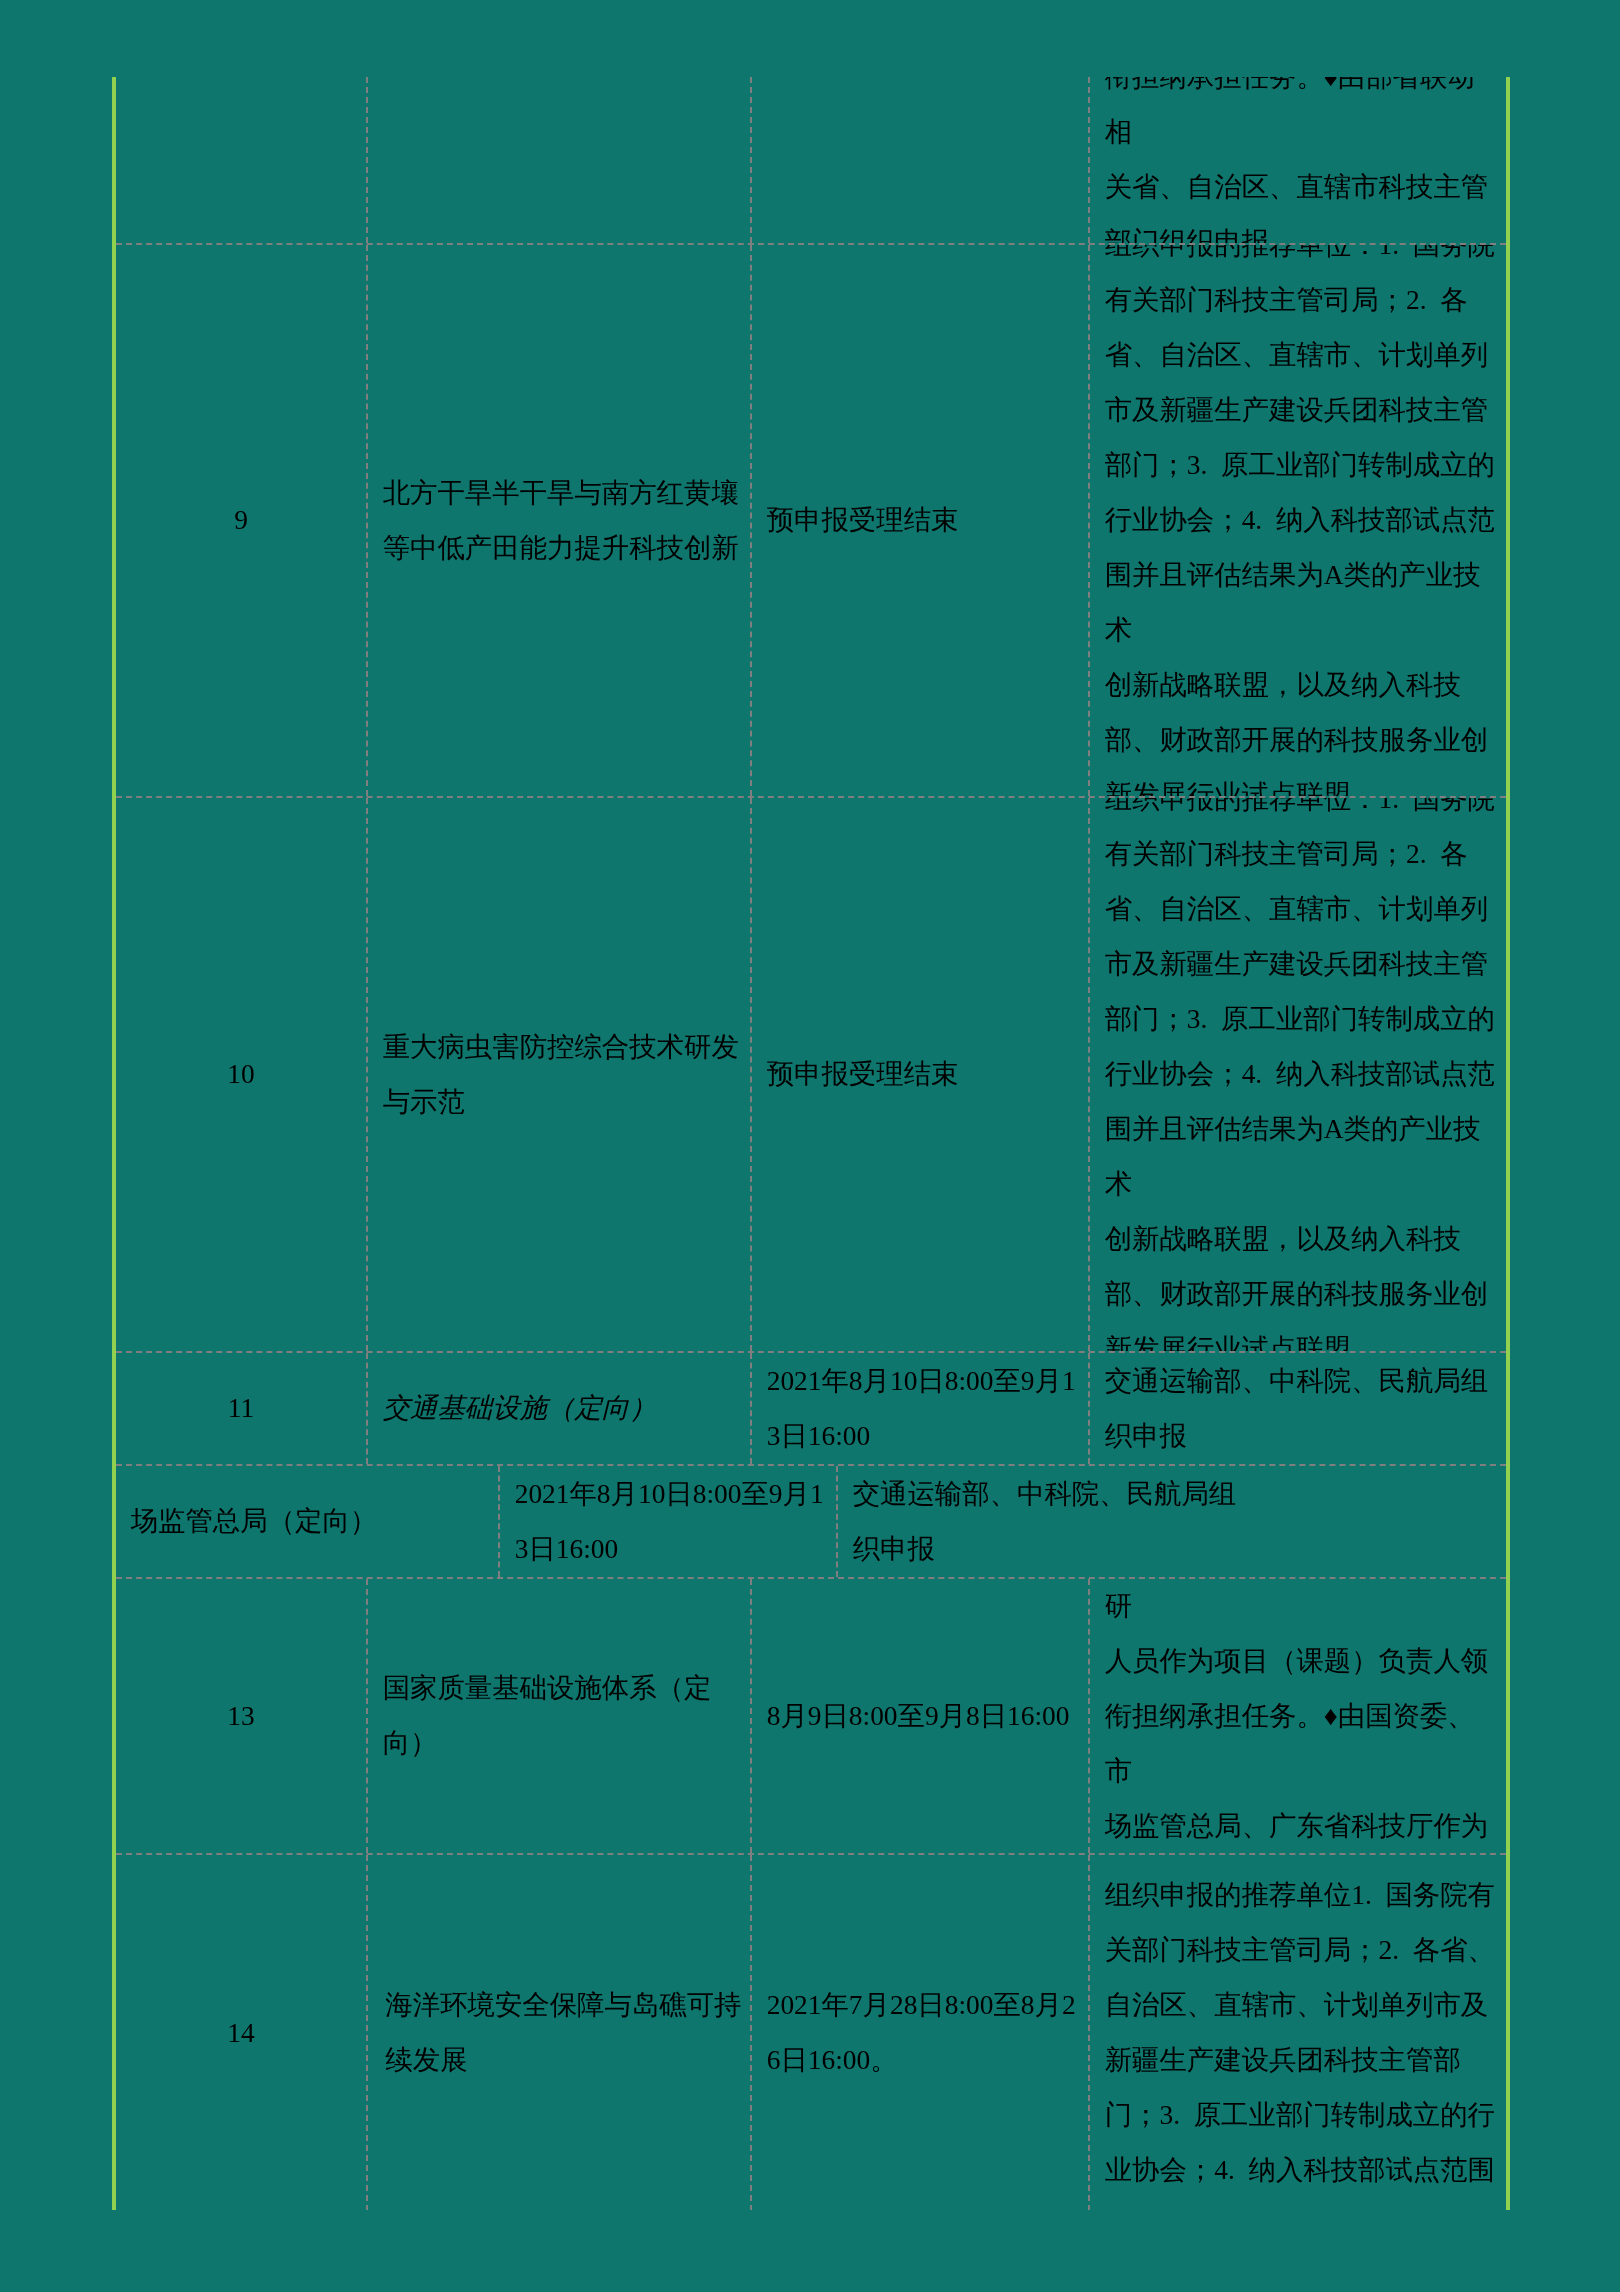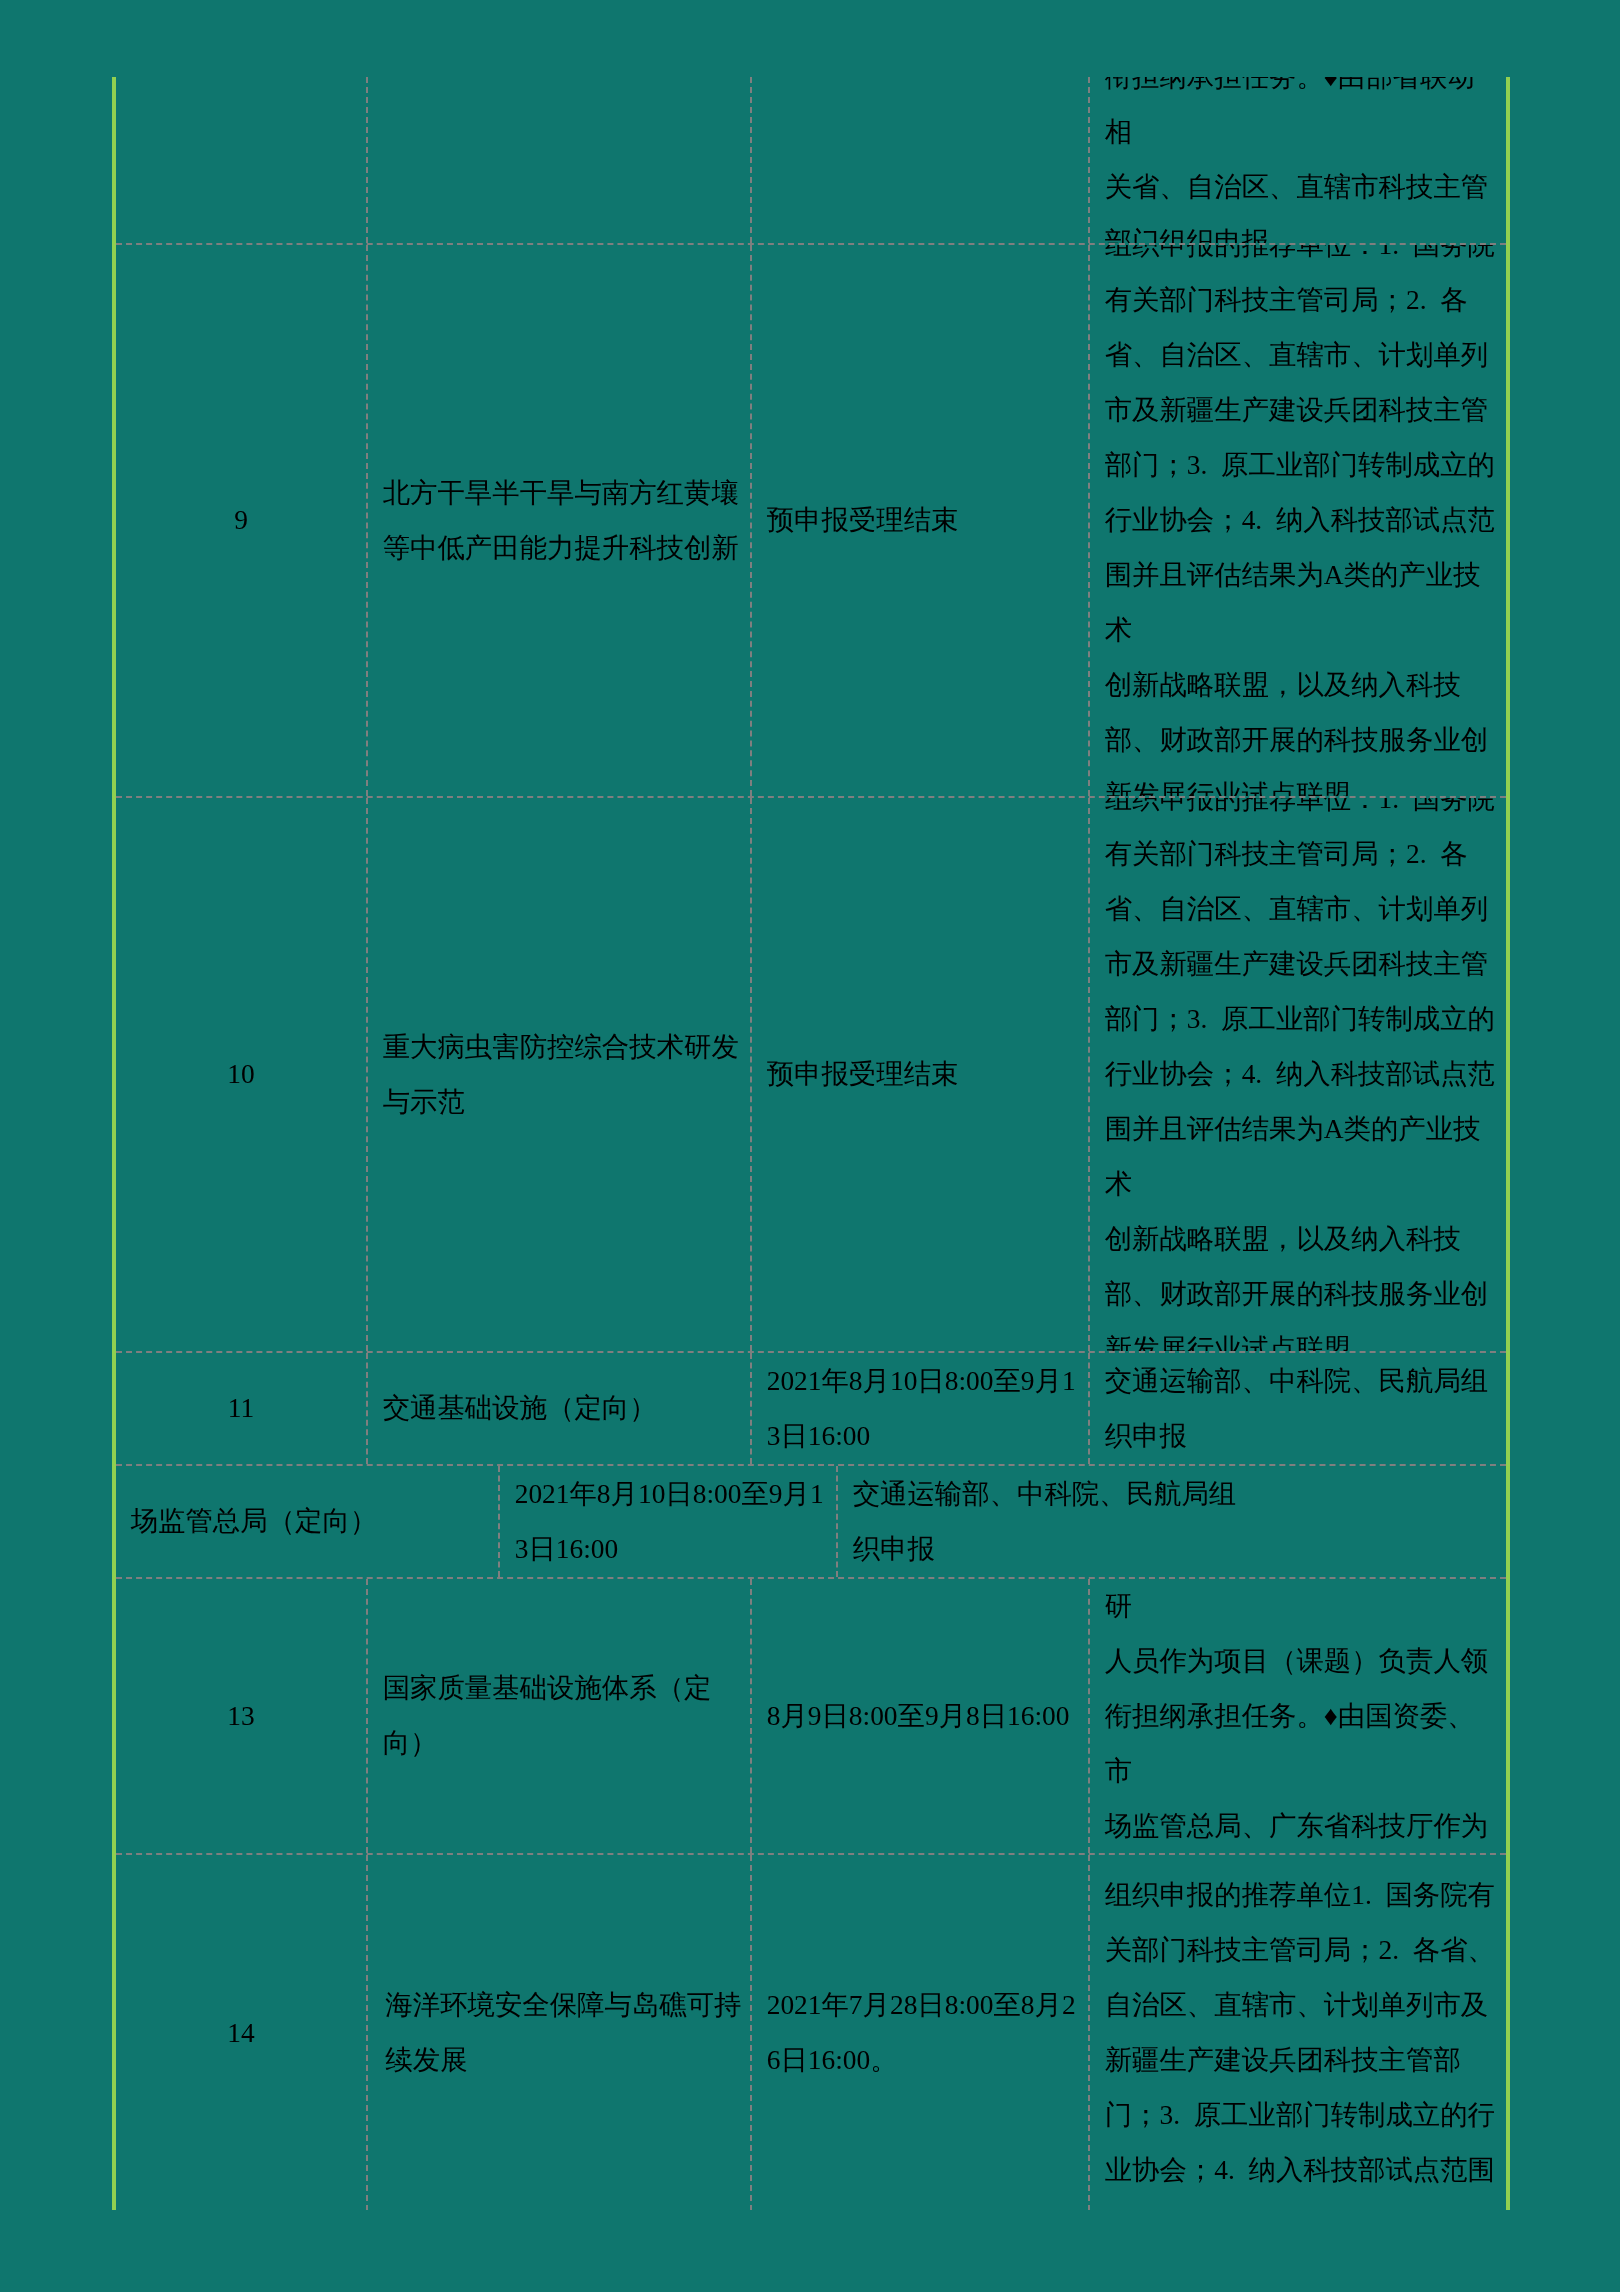--- a/index.html
+++ b/index.html
@@ -113,21 +113,21 @@
 围并且评估结果为A类的产业技术
 创新战略联盟，以及纳入科技
 部、财政部开展的科技服务业创
 新发展行业试点联盟。</span>
           </div>
         </div>
         <div class="row" style="height: 113px;">
           <div class="cell c0" style="width: 252px;">
             <span class="txt">11</span>
           </div>
-          <div class="cell c1" style="width: 384px;">
+          <div class="cell c1" style="width: 384px; font-style: italic;">
             <span class="txt">交通基础设施（定向）</span>
           </div>
           <div class="cell c2" style="width: 338px;">
             <span class="txt">2021年8月10日8:00至9月1
 3日16:00</span>
           </div>
           <div class="cell c3">
             <span class="txt">交通运输部、中科院、民航局组
 织申报</span>
           </div>

